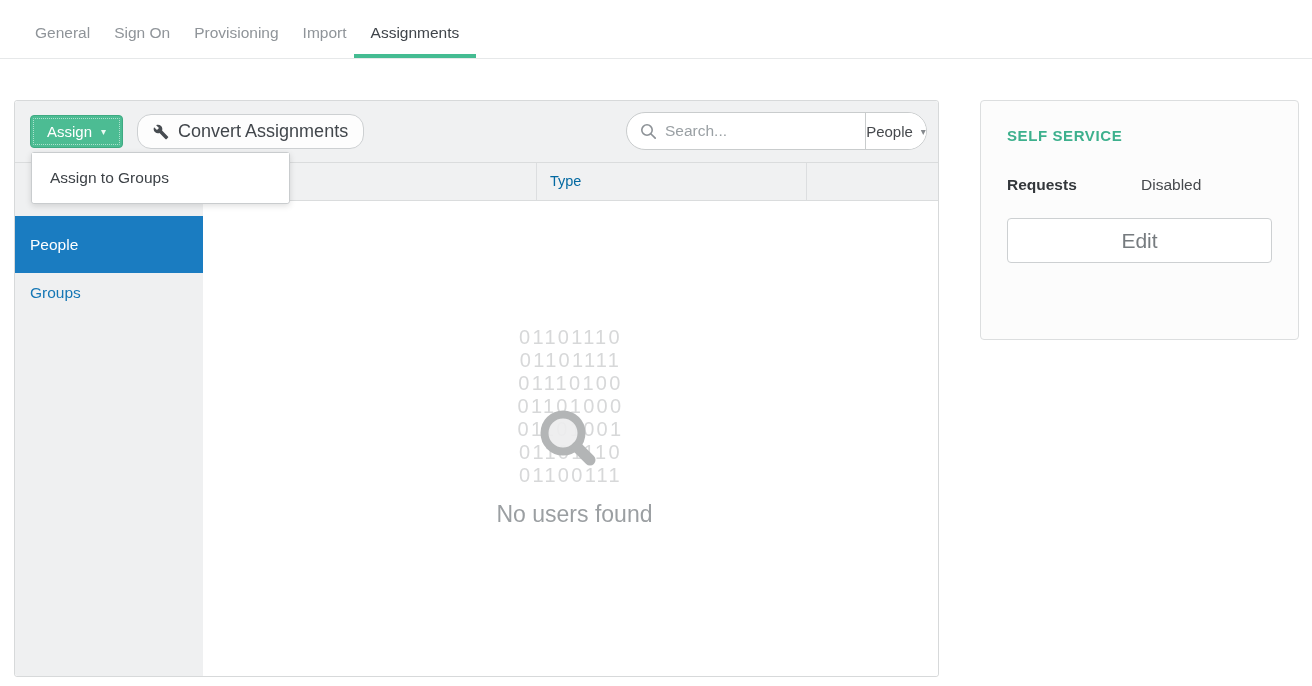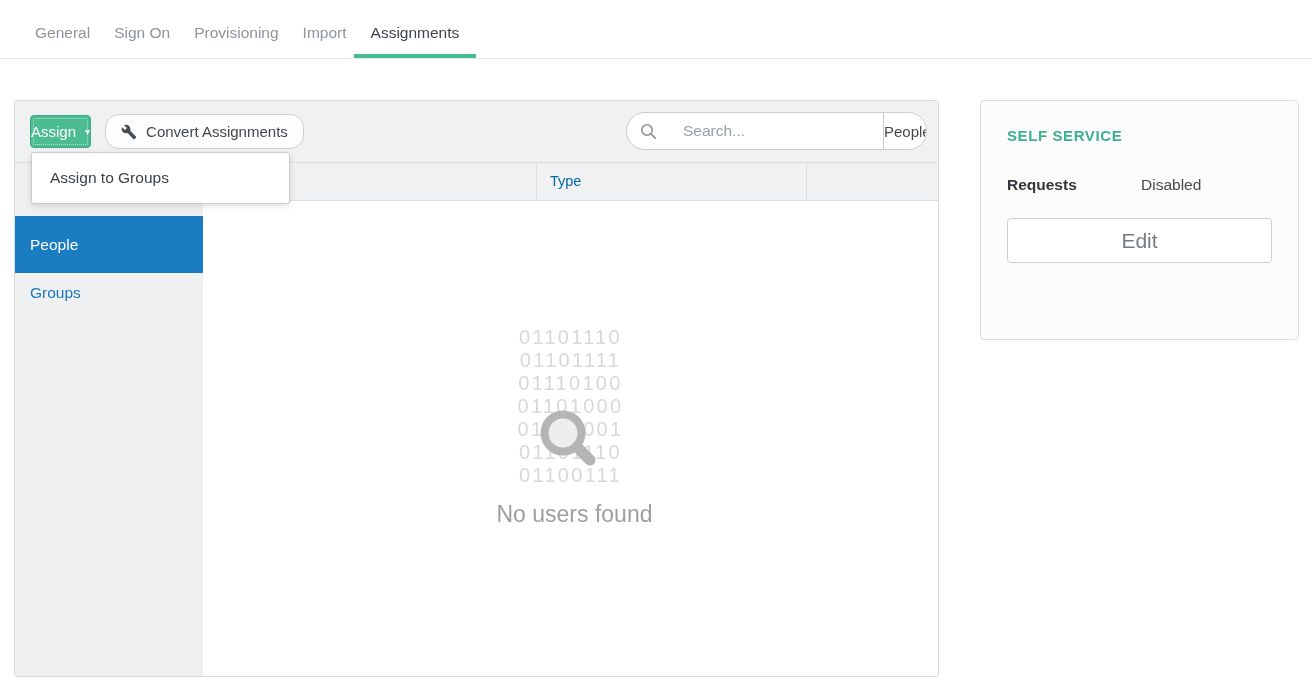--- a/index.html
+++ b/index.html
@@ -32,45 +32,45 @@
     background:#fff; border:1px solid #d7d9da; border-radius:3px;
   }
 
   
   .toolbar {
     position:absolute; left:0; top:0; right:0; height:61px;
     background:#f0f1f2; border-radius:3px 3px 0 0;
     display:flex; align-items:center; padding:0 12px 0 15px;
   }
   .btn-assign {
-    height:33px; padding:0 0; background:#4cbc93;
+    height:33px; padding:0 16px; background:#4cbc93;
     border:1px solid #3faa82; border-radius:4px;
     color:#fff; font-size:15px; font-family:inherit; cursor:pointer;
     display:flex; align-items:center; gap:9px;
     outline:1px dotted rgba(255,255,255,.55); outline-offset:-4px;
   }
   .btn-assign .caret { font-size:10px; color:#eafaf3; }
   .btn-convert {
     margin-left:14px; height:35px; padding:12px 15px;
     background:#fdfdfd; border:1px solid #cdd0d2; border-radius:14px;
-    color:#42474c; font-size:15px; font-family:inherit; cursor:pointer;
+    color:#42474c; font-size:18px; font-family:inherit; cursor:pointer;
     display:flex; align-items:center; gap:9px;
   }
   .btn-convert svg { width:16px; height:16px; }
 
   .search-group {
     position:absolute; right:11px; top:11px; width:301px; height:38px;
     background:#fff; border:1px solid #c9cccd; border-radius:19px;
     display:flex; overflow:hidden;
   }
   .search-box { flex:1; display:flex; align-items:center; padding-left:13px; gap:8px; }
   .search-box svg { width:17px; height:17px; flex:none; }
   .search-box input {
     border:none; outline:none; background:transparent; flex:1; min-width:0;
-    font-size:15.5px; color:#42474c; font-family:inherit;margin-left:18px;
+    font-size:15.5px; color:#42474c; font-family:inherit;
   }
   .search-box input::placeholder { color:#9aa0a4; }
   .scope-btn {
     width:95px; border:none; border-left:1px solid #c9cccd; background:#fff;
     font-size:15px; color:#46494d; font-family:inherit; cursor:pointer;
     display:flex; align-items:center; justify-content:center; gap:8px;
   }
   .scope-btn .caret { font-size:10px; color:#85898d; }
 
   

